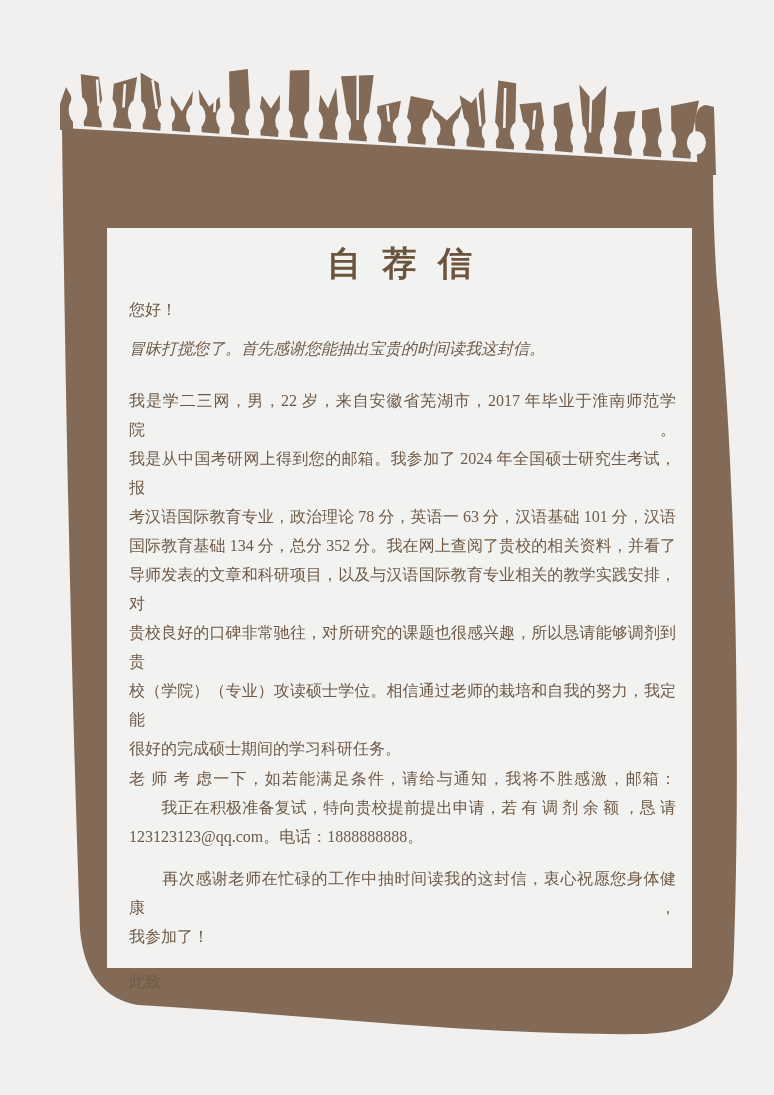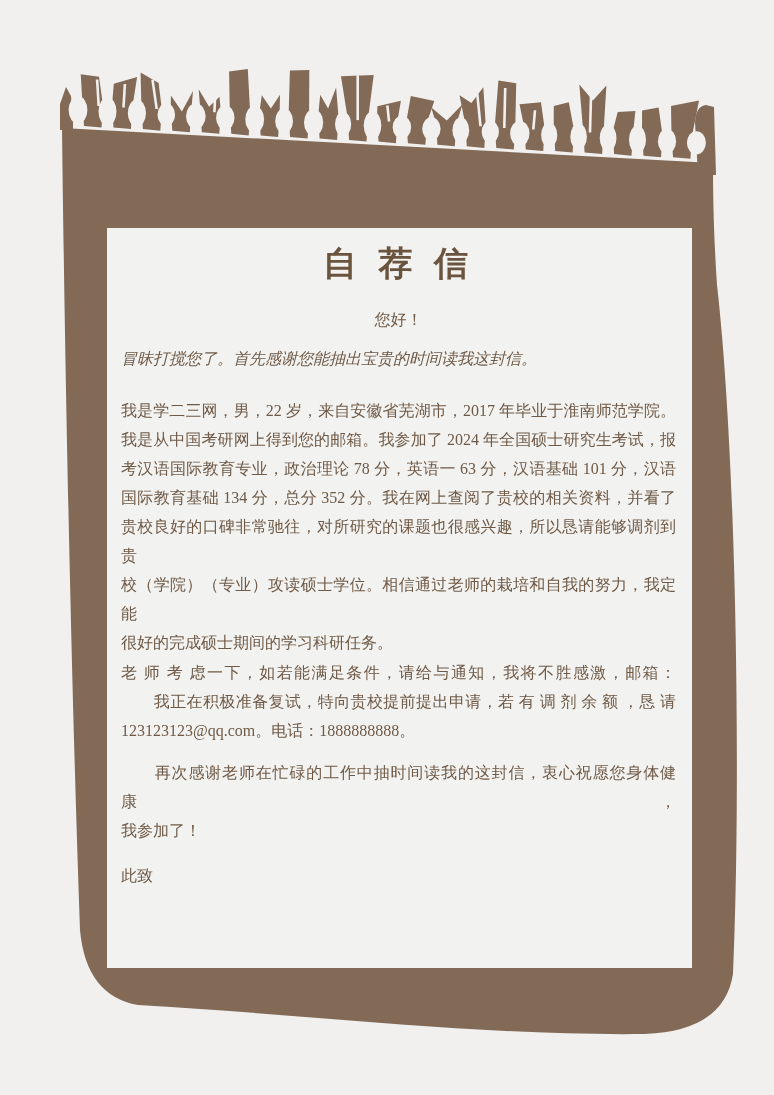--- a/index.html
+++ b/index.html
@@ -8,32 +8,32 @@
     background:#f1f0ef;
     font-family:"Liberation Sans","DejaVu Sans",sans-serif;
     overflow:hidden;
   }
   .stage{position:relative;width:774px;height:1095px;}
   #np{position:absolute;left:0;top:0;}
   .paper{
     position:absolute;left:107px;top:228px;width:585px;height:740px;
     background:#f2f2f0;
     box-sizing:border-box;
-    padding:12px 16px 0 14px;
+    padding:12px 16px 0 22px;
   }
   .title{
     margin:0;text-align:center;
     font-size:34px;line-height:46px;font-weight:bold;
     letter-spacing:6px;color:#6b543e;
   }
   .line,.pline{
     font-size:16px;line-height:29px;color:#6f5a47;
   }
   .salutation{margin-top:24px;}
-  .greeting{margin-top:19px;text-align:center;}
+  .greeting{margin-top:9px;}
   .opening{margin-top:10px;font-style:italic;}
   .para{margin-top:0;font-family:Liberation Serif, serif;}
   #para1{margin-top:23px;}
   #para2{margin-top:1px;}
   #para3{margin-top:13px;}
   .j{text-align:justify;text-align-last:justify;}
   .closing{margin-top:16px;}
 </style>
 </head>
 <body>
@@ -101,20 +101,21 @@
 
   <div class="paper">
     <h1 class="title">自 荐 信</h1>
     <div class="line greeting">您好！</div>
     <div class="line opening">冒昧打搅您了。首先感谢您能抽出宝贵的时间读我这封信。</div>
     <div class="para" id="para1">
         <div class="pline j">我是学二三网，男，22 岁，来自安徽省芜湖市，2017 年毕业于淮南师范学院。</div>
         <div class="pline j">我是从中国考研网上得到您的邮箱。我参加了 2024 年全国硕士研究生考试，报</div>
         <div class="pline j">考汉语国际教育专业，政治理论 78 分，英语一 63 分，汉语基础 101 分，汉语</div>
         <div class="pline j">国际教育基础 134 分，总分 352 分。我在网上查阅了贵校的相关资料，并看了</div>
+        <div class="pline j">导师发表的文章和科研项目，以及与汉语国际教育专业相关的教学实践安排，对</div>
         <div class="pline j">贵校良好的口碑非常驰往，对所研究的课题也很感兴趣，所以恳请能够调剂到贵</div>
         <div class="pline j">校（学院）（专业）攻读硕士学位。相信通过老师的栽培和自我的努力，我定能</div>
         <div class="pline">很好的完成硕士期间的学习科研任务。</div>
       </div>
     <div class="para" id="para2">
         <div class="pline j">老 师 考 虑一下，如若能满足条件，请给与通知，我将不胜感激，邮箱：</div>
         <div class="pline j">　　我正在积极准备复试，特向贵校提前提出申请，若 有 调 剂 余 额 ，恳 请</div>
         <div class="pline">123123123@qq.com。电话：1888888888。</div>
       </div>
     <div class="para" id="para3">

